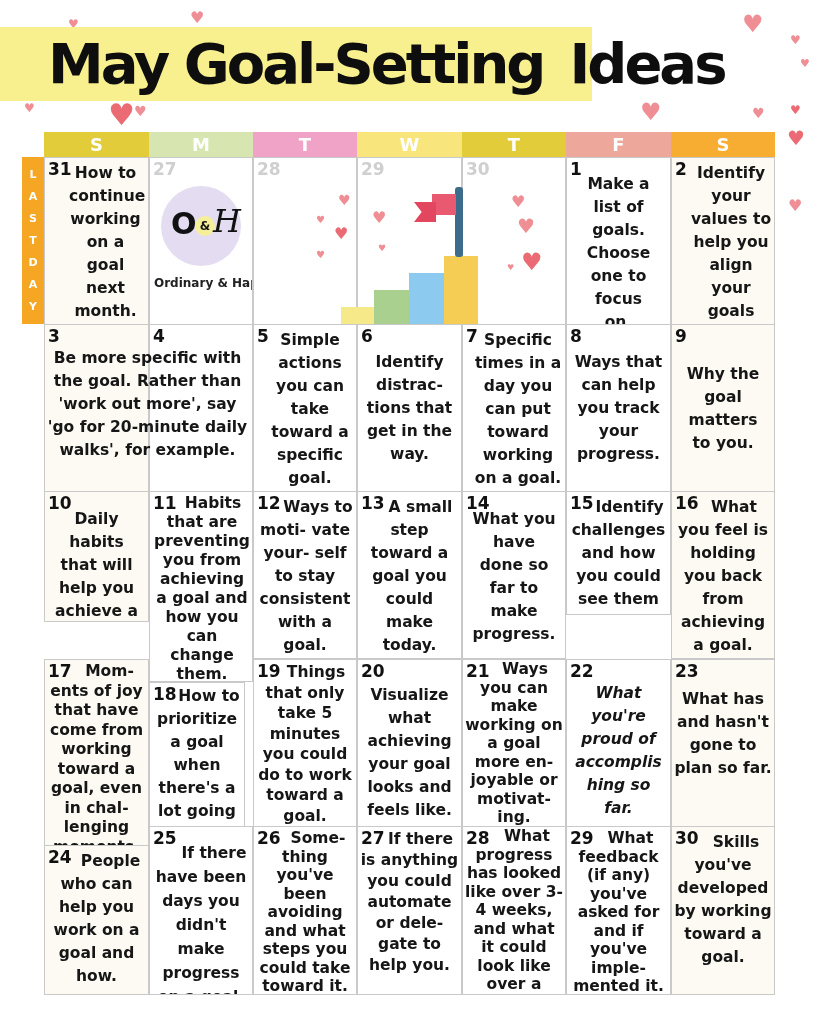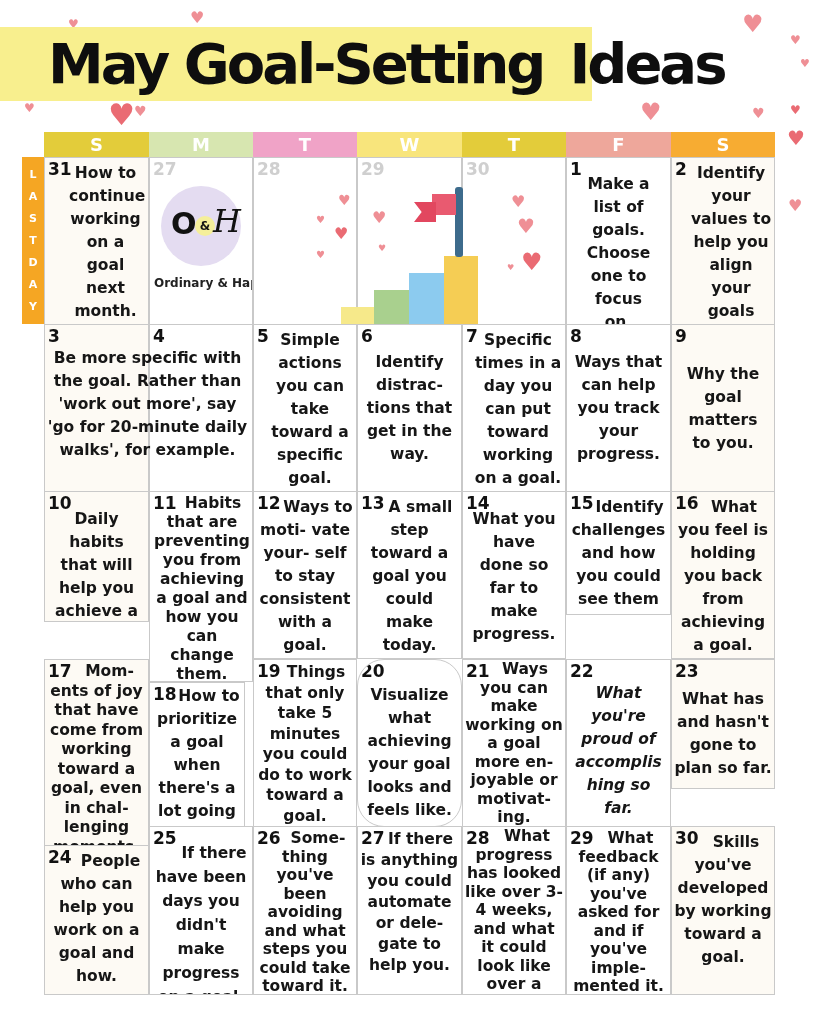--- a/index.html
+++ b/index.html
@@ -185,33 +185,33 @@
     <div class="txt" style="top:2px;line-height:19.5px;text-indent:26px;">Mom- ents of joy that have come from working toward a goal, even in chal- lenging moments.</div>
   </div>
   <div class="cell" style="left:105px;top:550px;width:96px;height:145px;">
     <span class="num">18</span>
     <div class="txt" style="top:2px;text-indent:24px;">How to prioritize a goal when there's a lot going on.</div>
   </div>
   <div class="cell" style="left:209px;top:527px;width:104px;height:168px;">
     <span class="num">19</span>
     <div class="txt" style="top:2px;line-height:20.5px;text-indent:22px;">Things that only take 5 minutes you could do to work toward a goal.</div>
   </div>
-  <div class="cell" style="left:313px;top:527px;width:105px;height:168px;border-radius:27px;">
+  <div class="cell" style="left:313px;top:527px;width:105px;height:168px;">
     <span class="num">20</span>
     <div class="txt" style="top:24px;">Visualize what achieving your goal looks and feels like.</div>
   </div>
   <div class="cell" style="left:418px;top:527px;width:104px;height:168px;">
     <span class="num">21</span>
     <div class="txt" style="top:0;line-height:18.5px;text-indent:22px;">Ways you can make working on a goal more en- joyable or motivat- ing.</div>
   </div>
   <div class="cell" style="left:522px;top:527px;width:105px;height:168px;">
     <span class="num">22</span>
     <div class="txt" style="top:22px;padding:0 4px;font-style:italic;">What you're proud of accomplis hing so far.</div>
   </div>
-  <div class="cell wk" style="left:627px;top:527px;width:104px;height:130px;">
+  <div class="cell wk" style="left:627px;top:527px;width:104px;height:168px;">
     <span class="num">23</span>
     <div class="txt" style="top:28px;">What has and hasn't gone to plan so far.</div>
   </div>
 
   <div class="cell wk" style="left:0;top:713px;width:105px;height:150px;">
     <span class="num">24</span>
     <div class="txt" style="top:4px;text-indent:28px;">People who can help you work on a goal and how.</div>
   </div>
   <div class="cell" style="left:105px;top:694px;width:104px;height:169px;">
     <span class="num">25</span>

